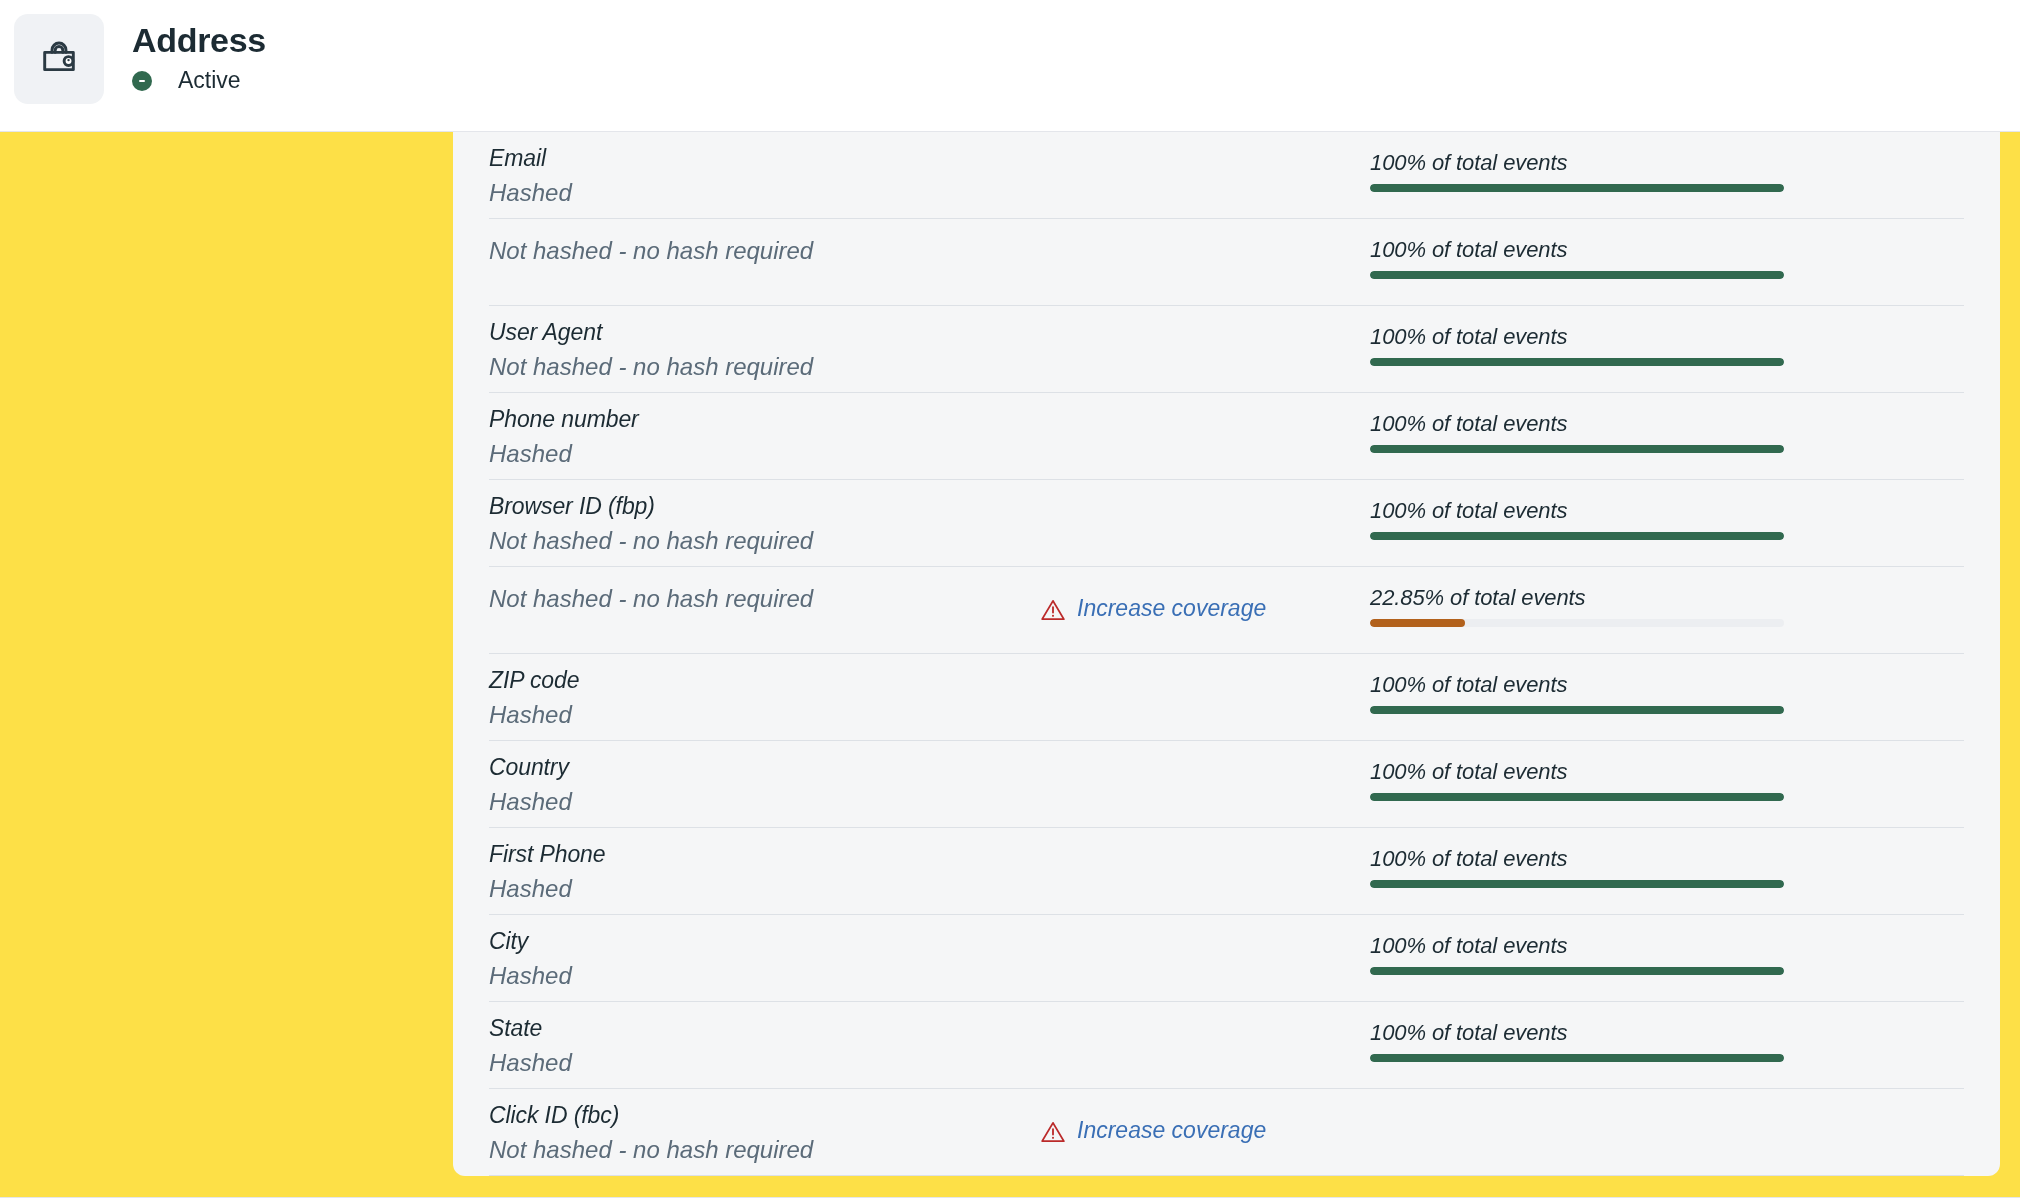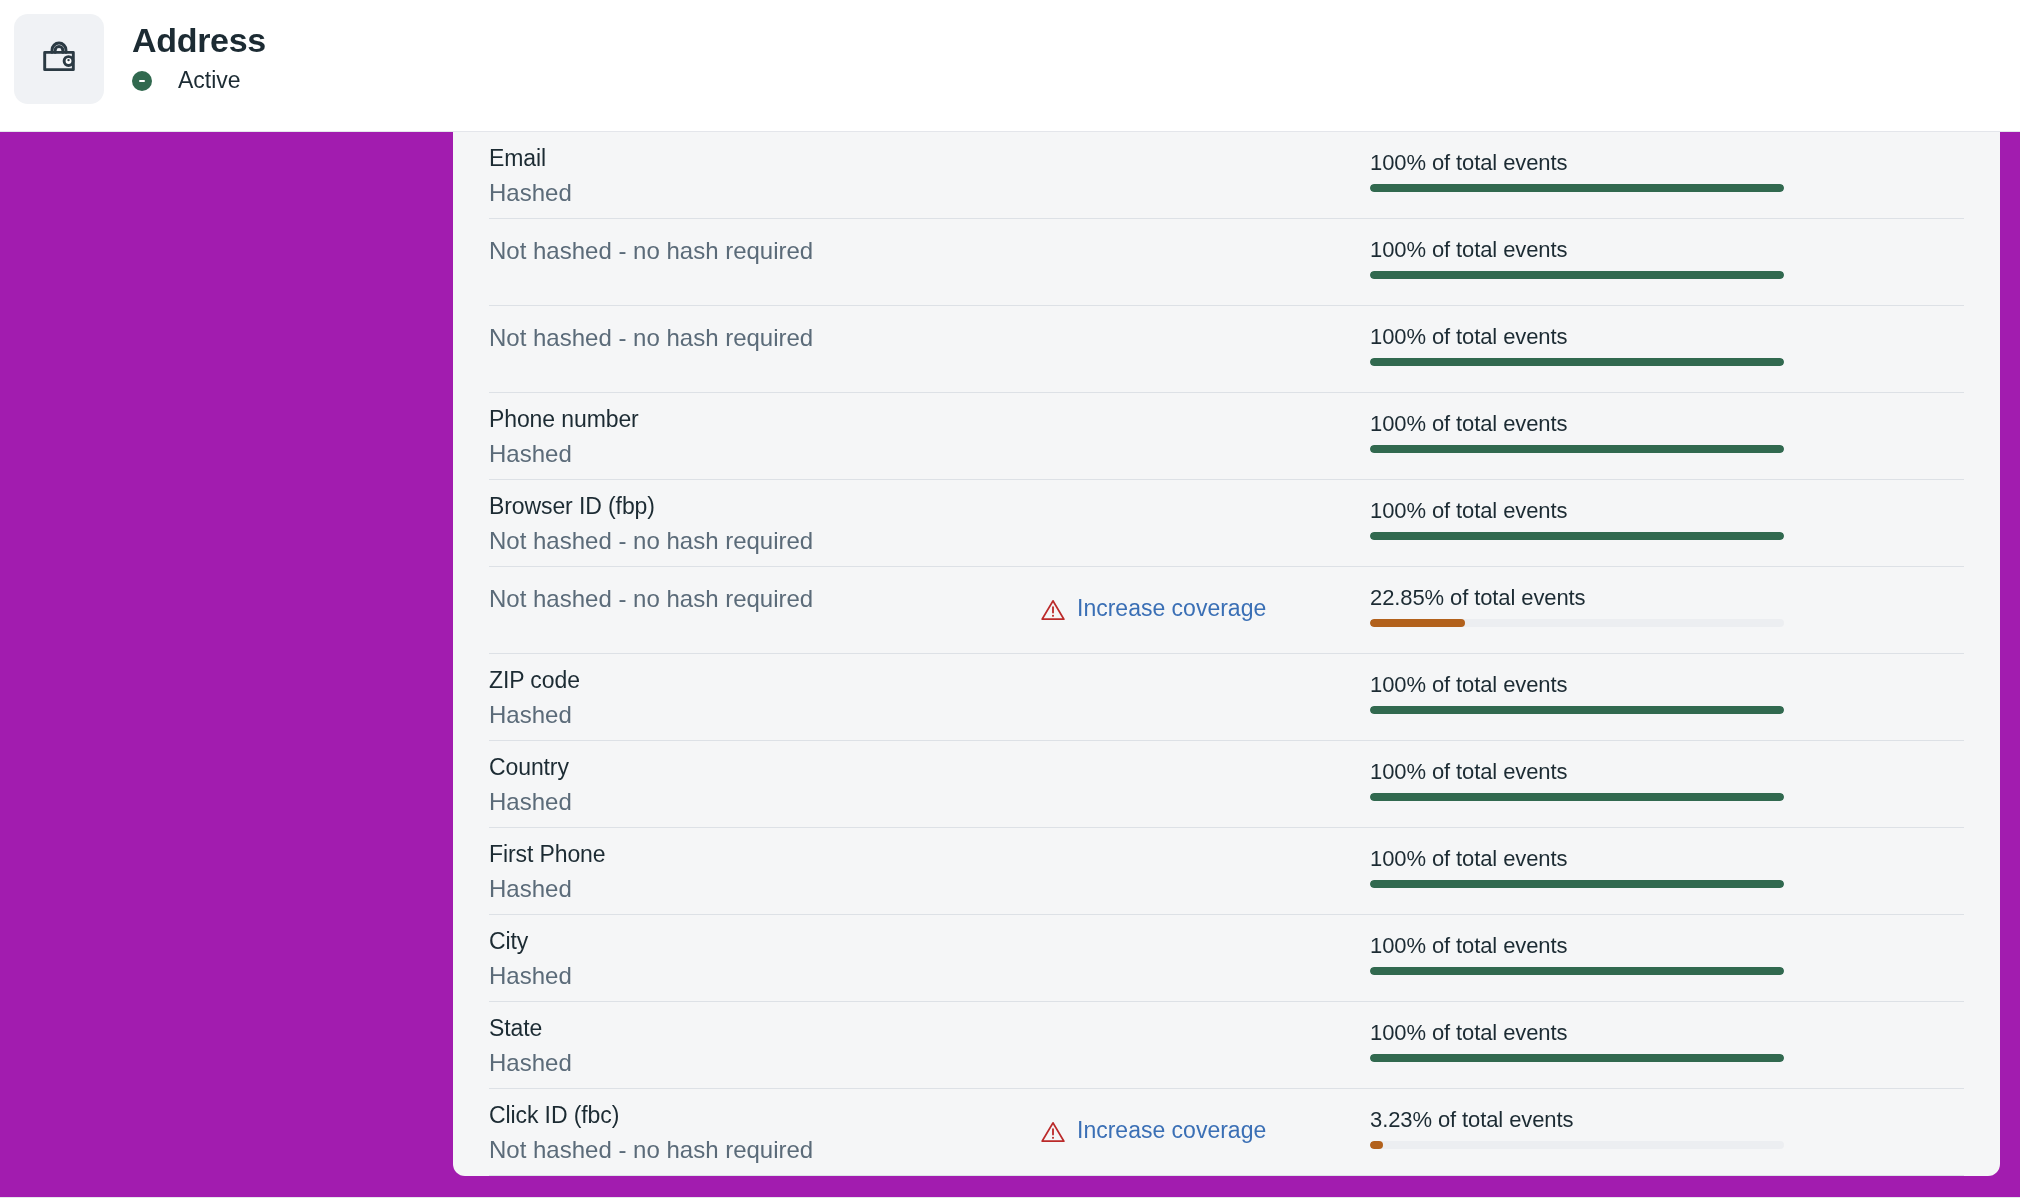--- a/index.html
+++ b/index.html
@@ -78,21 +78,22 @@
     margin-left: 26px;
     font-size: 23px;
     color: #1c2b33;
     line-height: 1;
   }
 
   
   .content-area {
     position: relative;
     height: 1066px;
-    background: #a21caf;
+    background: #fde047;
+    font-style: italic;
   }
 
   .params-card {
     position: absolute;
     left: 453px;
     top: 0px;
     width: 1547px;
     background: #f5f6f7;
     border-radius: 0 0 12px 12px;
     padding: 0 36px;
@@ -267,20 +268,21 @@
           </div>
           <div class="param-metric">
             <div class="metric-label">100% of total events</div>
             <div class="metric-track">
               <div class="metric-fill" style="width:100%"></div>
             </div>
           </div>
         </div>
         <div class="param-row">
           <div class="param-info">
+            <div class="param-name">User Agent</div>
             <div class="param-hash">Not hashed - no hash required</div>
           </div>
           <div class="param-action">
             <a class="coverage-link hidden">
               <span>
                 <svg class="warn-icon" viewBox="0 0 24 24" fill="none" stroke="#bb2a2a" stroke-width="1.7" stroke-linecap="round" stroke-linejoin="round">
                   <path d="M12 3.6 22 20.4H2z"></path>
                   <path d="M12 9.3v5.1"></path>
                   <circle cx="12" cy="17.4" r="0.95" fill="#bb2a2a" stroke="none"></circle>
                 </svg>
@@ -495,25 +497,19 @@
             <a class="coverage-link">
               <span>
                 <svg class="warn-icon" viewBox="0 0 24 24" fill="none" stroke="#bb2a2a" stroke-width="1.7" stroke-linecap="round" stroke-linejoin="round">
                   <path d="M12 3.6 22 20.4H2z"></path>
                   <path d="M12 9.3v5.1"></path>
                   <circle cx="12" cy="17.4" r="0.95" fill="#bb2a2a" stroke="none"></circle>
                 </svg>
               </span>
               <span class="coverage-link-text">Increase coverage</span>
             </a>
-          </div>
-          <div class="param-metric">
-            <div class="metric-label">3.23% of total events</div>
-            <div class="metric-track">
-              <div class="metric-fill low" style="width:3.23%"></div>
-            </div>
           </div>
         </div>
       </div>
   </div>
 </div>
 
 <div class="bottom-rule"></div>
 
 </body></html>

